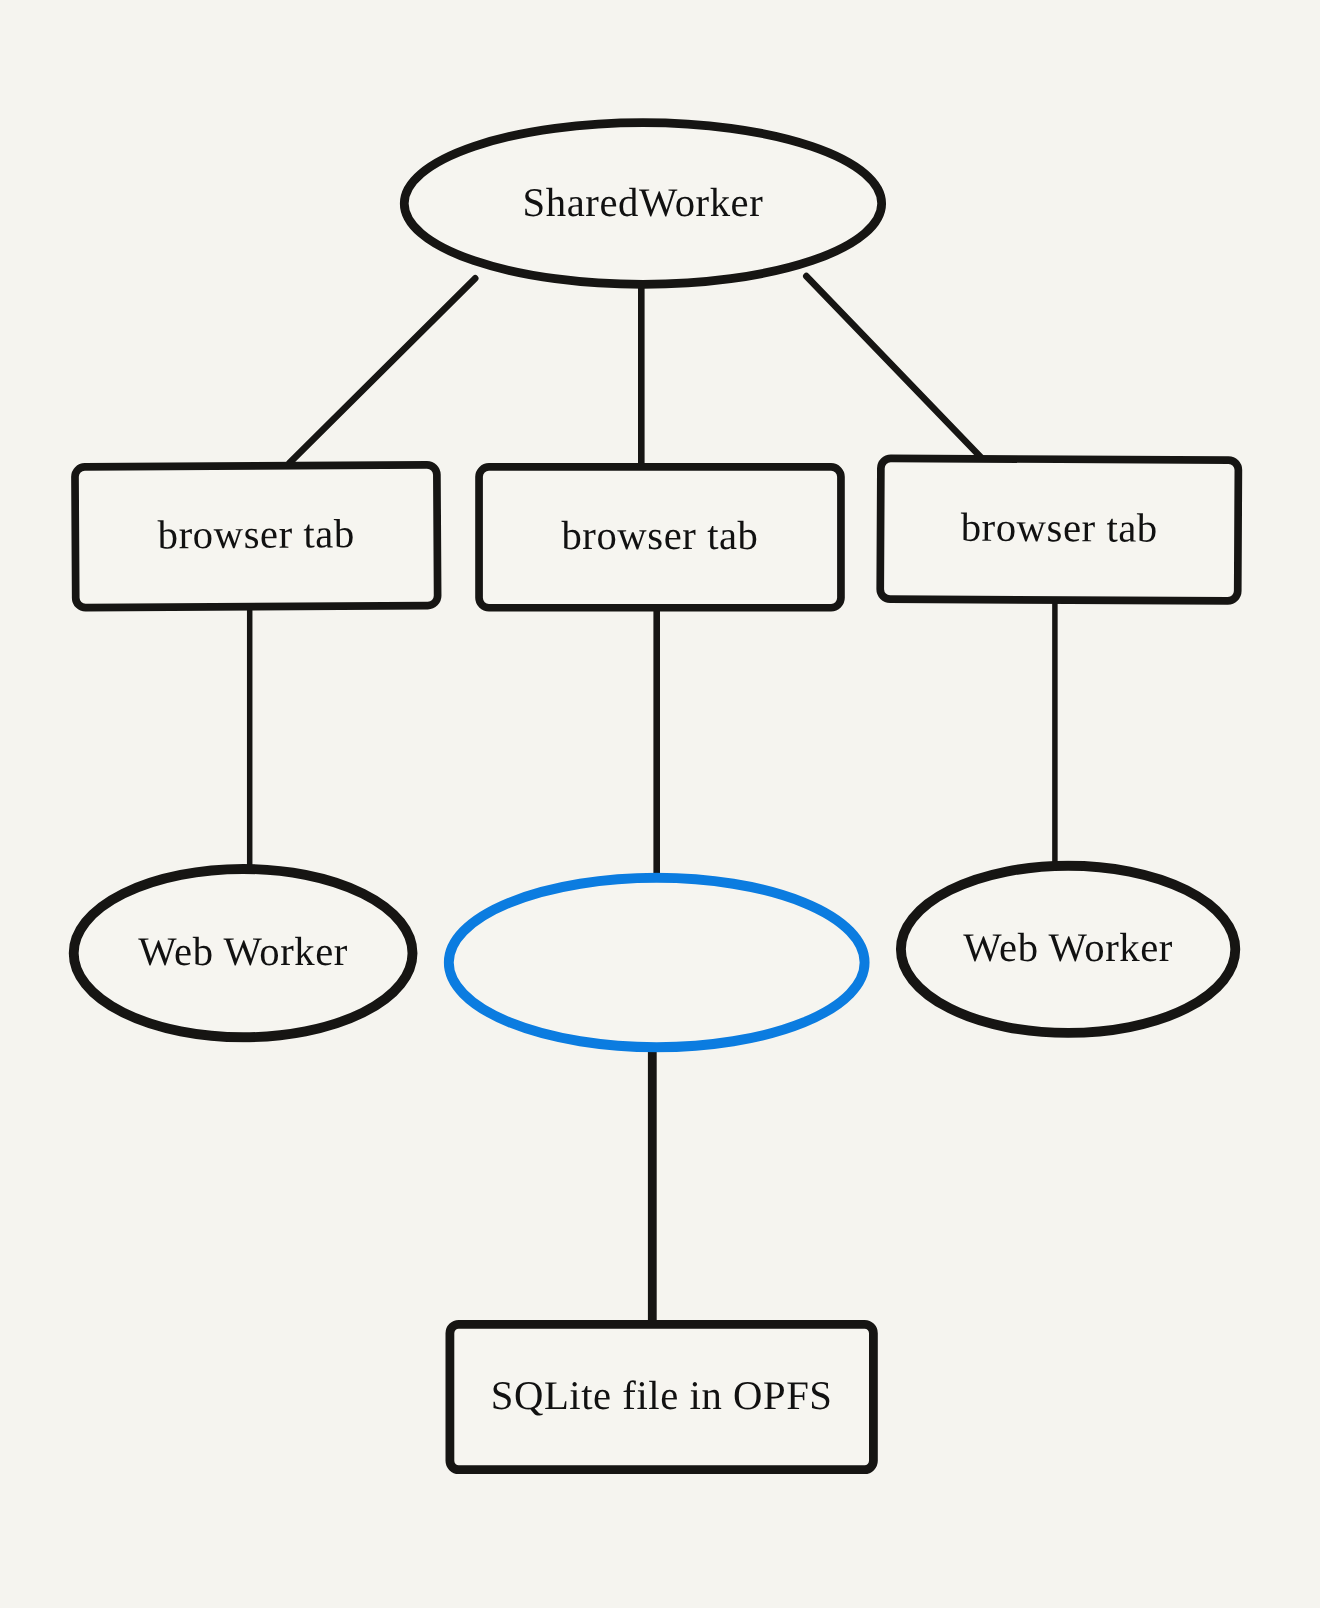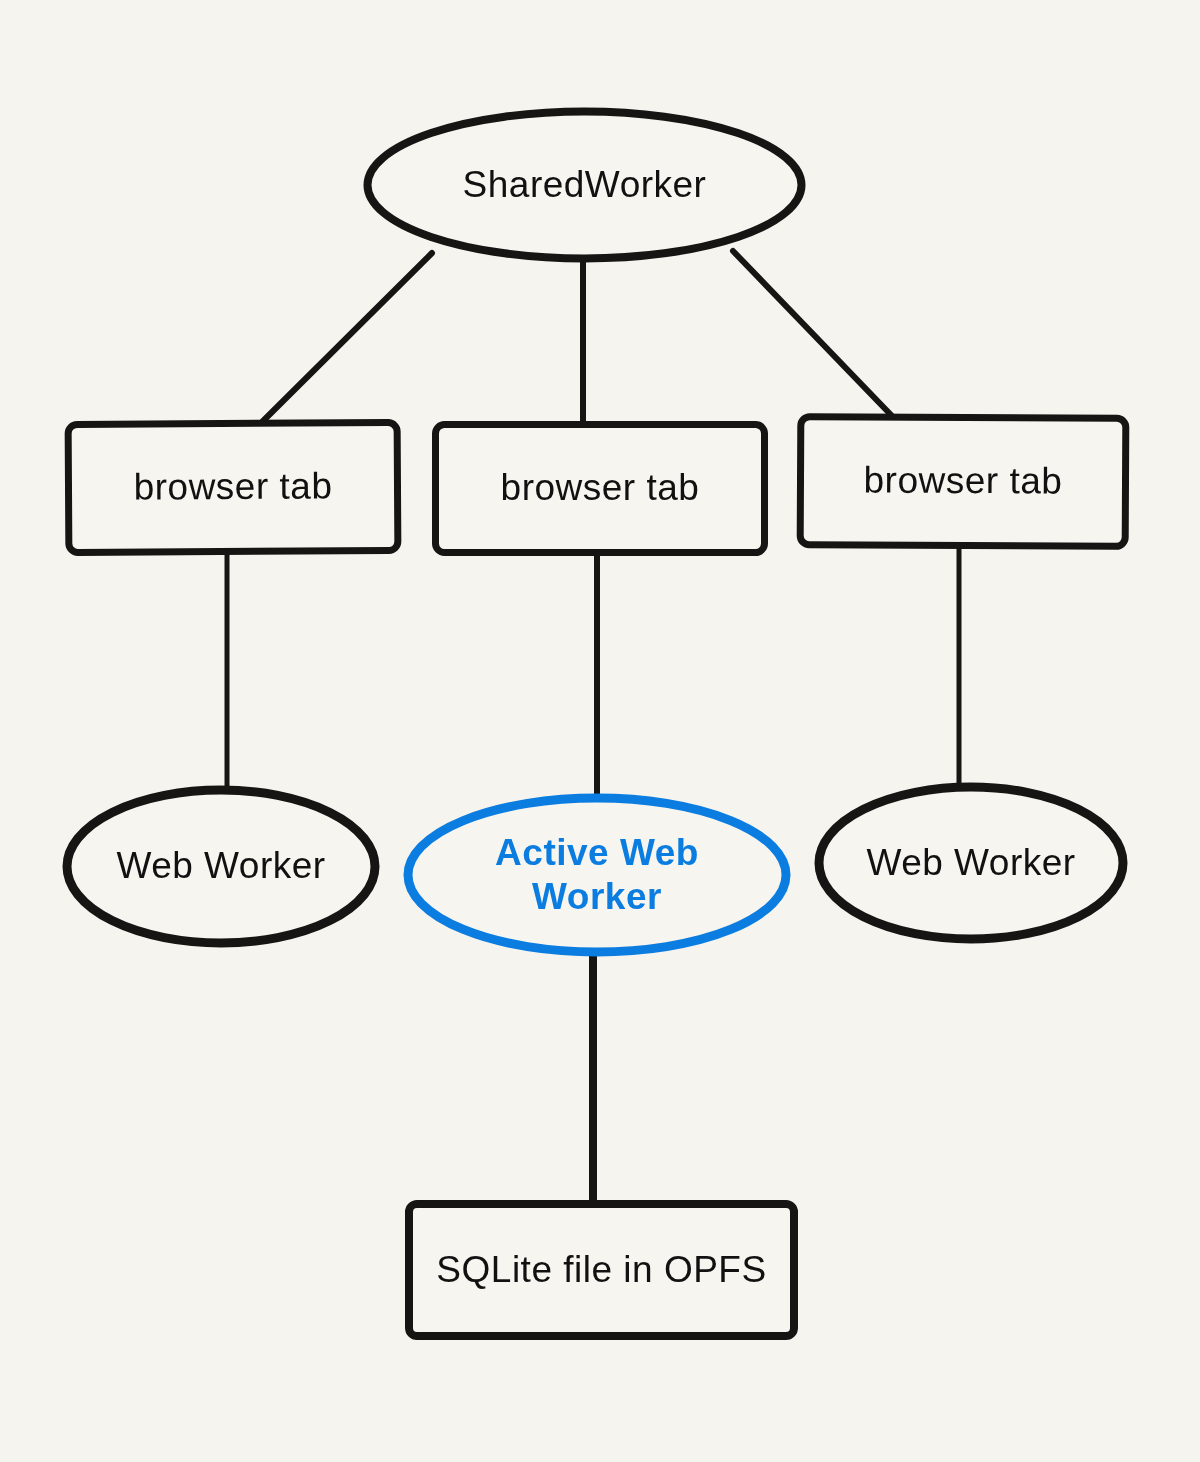--- a/index.html
+++ b/index.html
@@ -6,21 +6,21 @@
     margin: 0;
     padding: 0;
     background: #f5f4ef;
   }
   .canvas {
     position: relative;
     width: 1200px;
     height: 1462px;
     background: #f5f4ef;
     overflow: hidden;
-    font-family: Liberation Sans, sans-serif;
+    font-family: Liberation Serif, serif;
   }
   .edges-layer {
     position: absolute;
     left: 0; top: 0;
     width: 1200px;
     height: 1462px;
   }
   .edges-layer line {
     stroke: #161513;
     stroke-linecap: round;
@@ -114,21 +114,20 @@
     <svg viewBox="0 0 318 163">
       <ellipse class="shape-stroke" cx="159" cy="81.5" rx="154" ry="76.5" stroke-width="9"></ellipse>
     </svg>
     <span class="label">Web Worker</span>
   </div>
 
   <div class="node active" style="left:403px; top:793px; width:388px; height:164px;">
     <svg viewBox="0 0 388 164">
       <ellipse class="shape-stroke" cx="194" cy="82" rx="189" ry="77" stroke-width="9"></ellipse>
     </svg>
-    <span class="label wrap" style="width:300px;">Active Web Worker</span>
   </div>
 
   <div class="node" style="left:814px; top:782px; width:314px; height:162px;">
     <svg viewBox="0 0 314 162">
       <ellipse class="shape-stroke" cx="157" cy="81" rx="152" ry="76" stroke-width="9"></ellipse>
     </svg>
     <span class="label">Web Worker</span>
   </div>
 
   <div class="node" style="left:404px; top:1199px; width:395px; height:142px;align-items:center;">

